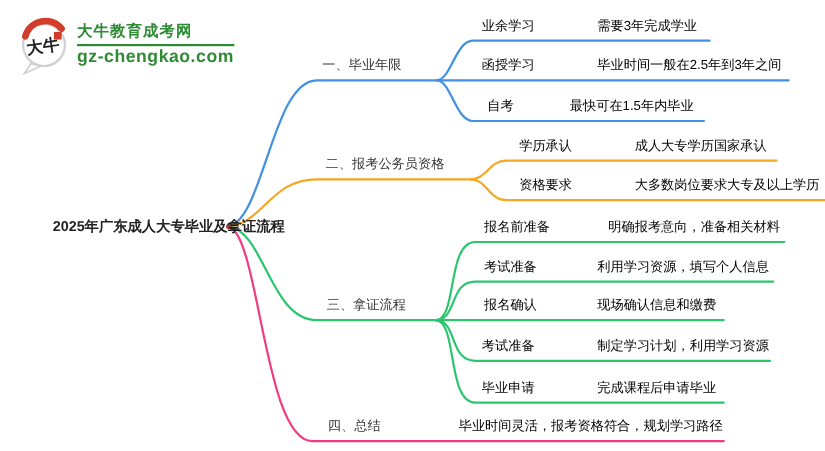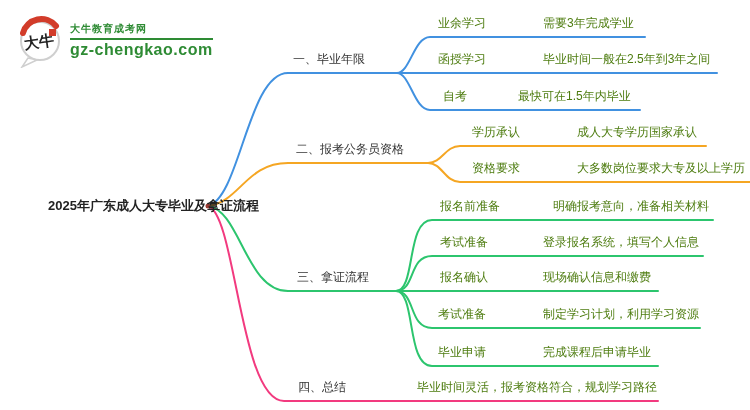--- a/index.html
+++ b/index.html
@@ -3,29 +3,29 @@
 <meta charset="utf-8">
 <style>
   html,body{margin:0;padding:0;background:#fff;}
   .canvas{
     position:relative;width:750px;height:410px;background:#ffffff;overflow:hidden;
     font-family:"Liberation Sans",sans-serif;color:#333;
   }
   .wires{position:absolute;left:0;top:0;pointer-events:none;}
   .node{
     position:absolute;white-space:nowrap;
-    font-size:12px;line-height:14px;color:#4d7c0f;
+    font-size:12px;line-height:14px;color:#000000;
   }
   .central{font-size:13px;font-weight:700;color:#222;}
   .branch-label{font-size:12px;color:#333;}
   
   .logo{position:absolute;left:16px;top:12px;display:flex;align-items:center;gap:6px;}
   .logo-mark{flex:0 0 auto;}
   .logo-text{display:flex;flex-direction:column;}
-  .logo-title{font-size:10px;font-weight:700;color:#2e8b34;letter-spacing:1px;}
+  .logo-title{font-size:14px;font-weight:700;color:#2e8b34;letter-spacing:1px;}
   .logo-domain{
     font-size:16px;font-weight:700;color:#2e8b34;letter-spacing:.5px;
     border-top:2px solid #2e8b34;padding-top:1px;margin-top:2px;
   }
 </style>
 </head>
 <body>
 
 <div class="canvas">
 
@@ -82,21 +82,21 @@
   <div class="node branch-label" style="left:296px;top:142px;">二、报考公务员资格</div>
   <div class="node" style="left:472px;top:125px;">学历承认</div>
   <div class="node" style="left:577px;top:125px;">成人大专学历国家承认</div>
   <div class="node" style="left:472px;top:161px;">资格要求</div>
   <div class="node" style="left:577px;top:161px;">大多数岗位要求大专及以上学历</div>
 
   <div class="node branch-label" style="left:297px;top:270px;">三、拿证流程</div>
   <div class="node" style="left:440px;top:199px;">报名前准备</div>
   <div class="node" style="left:553px;top:199px;">明确报考意向，准备相关材料</div>
   <div class="node" style="left:440px;top:235px;">考试准备</div>
-  <div class="node" style="left:543px;top:235px;">登录报名系统，填写个人信息</div>
+  <div class="node" style="left:543px;top:235px;">利用学习资源，填写个人信息</div>
   <div class="node" style="left:440px;top:270px;">报名确认</div>
   <div class="node" style="left:543px;top:270px;">现场确认信息和缴费</div>
   <div class="node" style="left:438px;top:307px;">考试准备</div>
   <div class="node" style="left:543px;top:307px;">制定学习计划，利用学习资源</div>
   <div class="node" style="left:438px;top:345px;">毕业申请</div>
   <div class="node" style="left:543px;top:345px;">完成课程后申请毕业</div>
 
   <div class="node branch-label" style="left:298px;top:380px;text-align:right;">四、总结</div>
   <div class="node" style="left:417px;top:380px;">毕业时间灵活，报考资格符合，规划学习路径</div>
 

